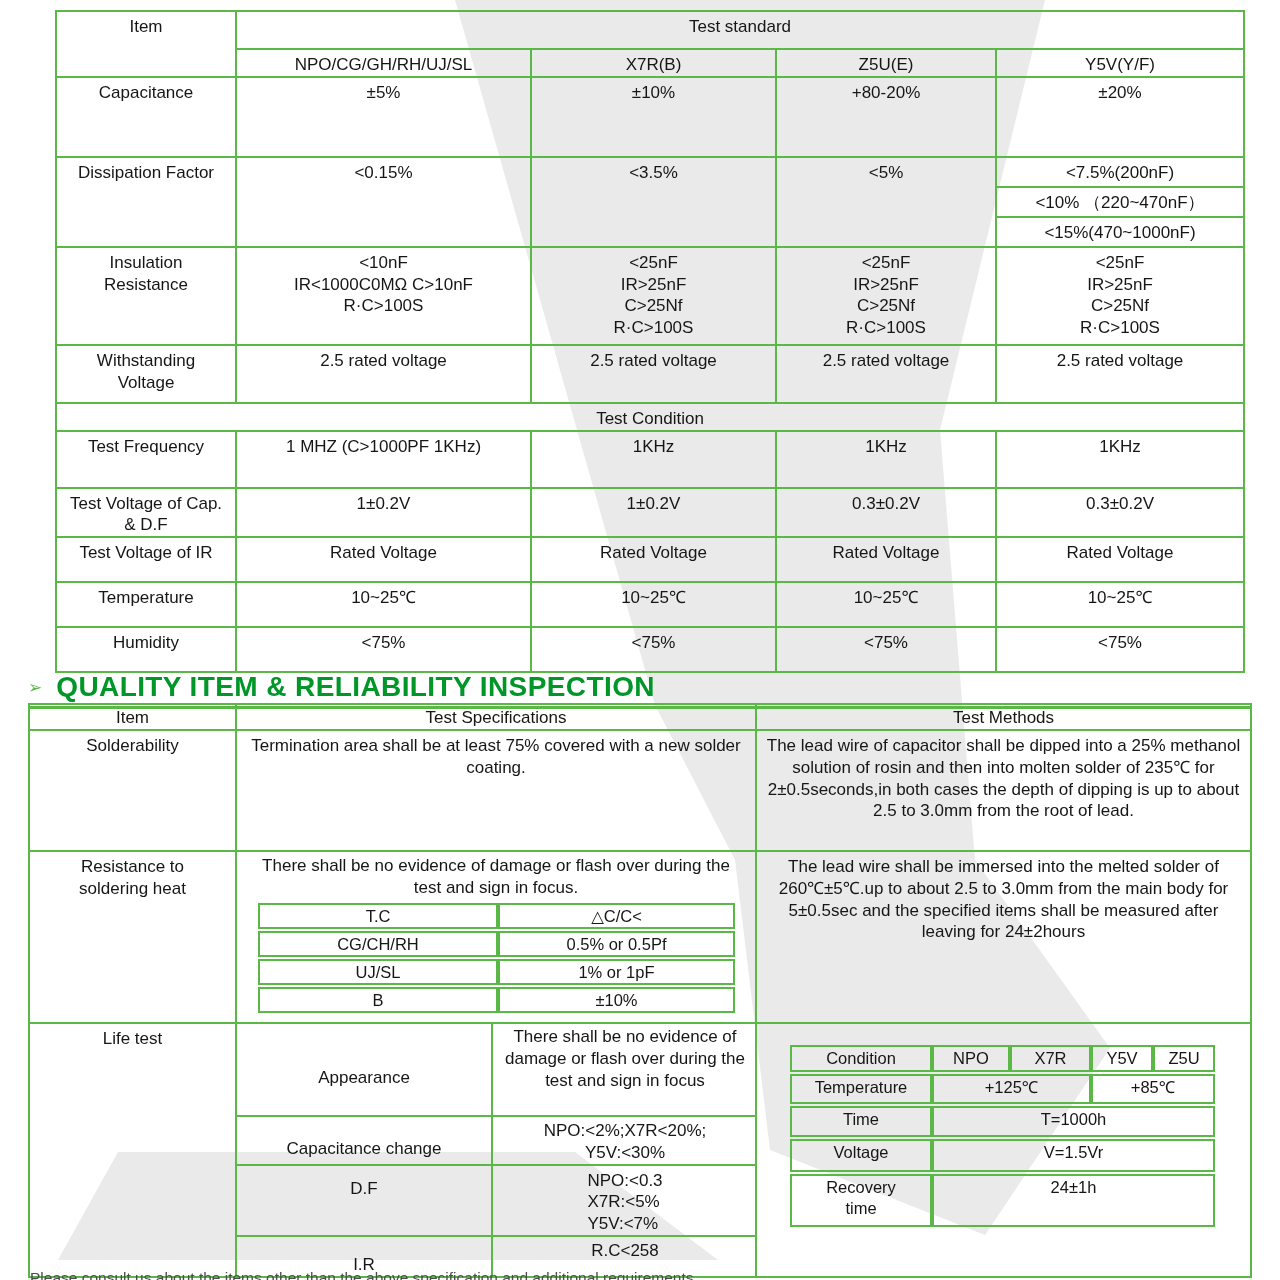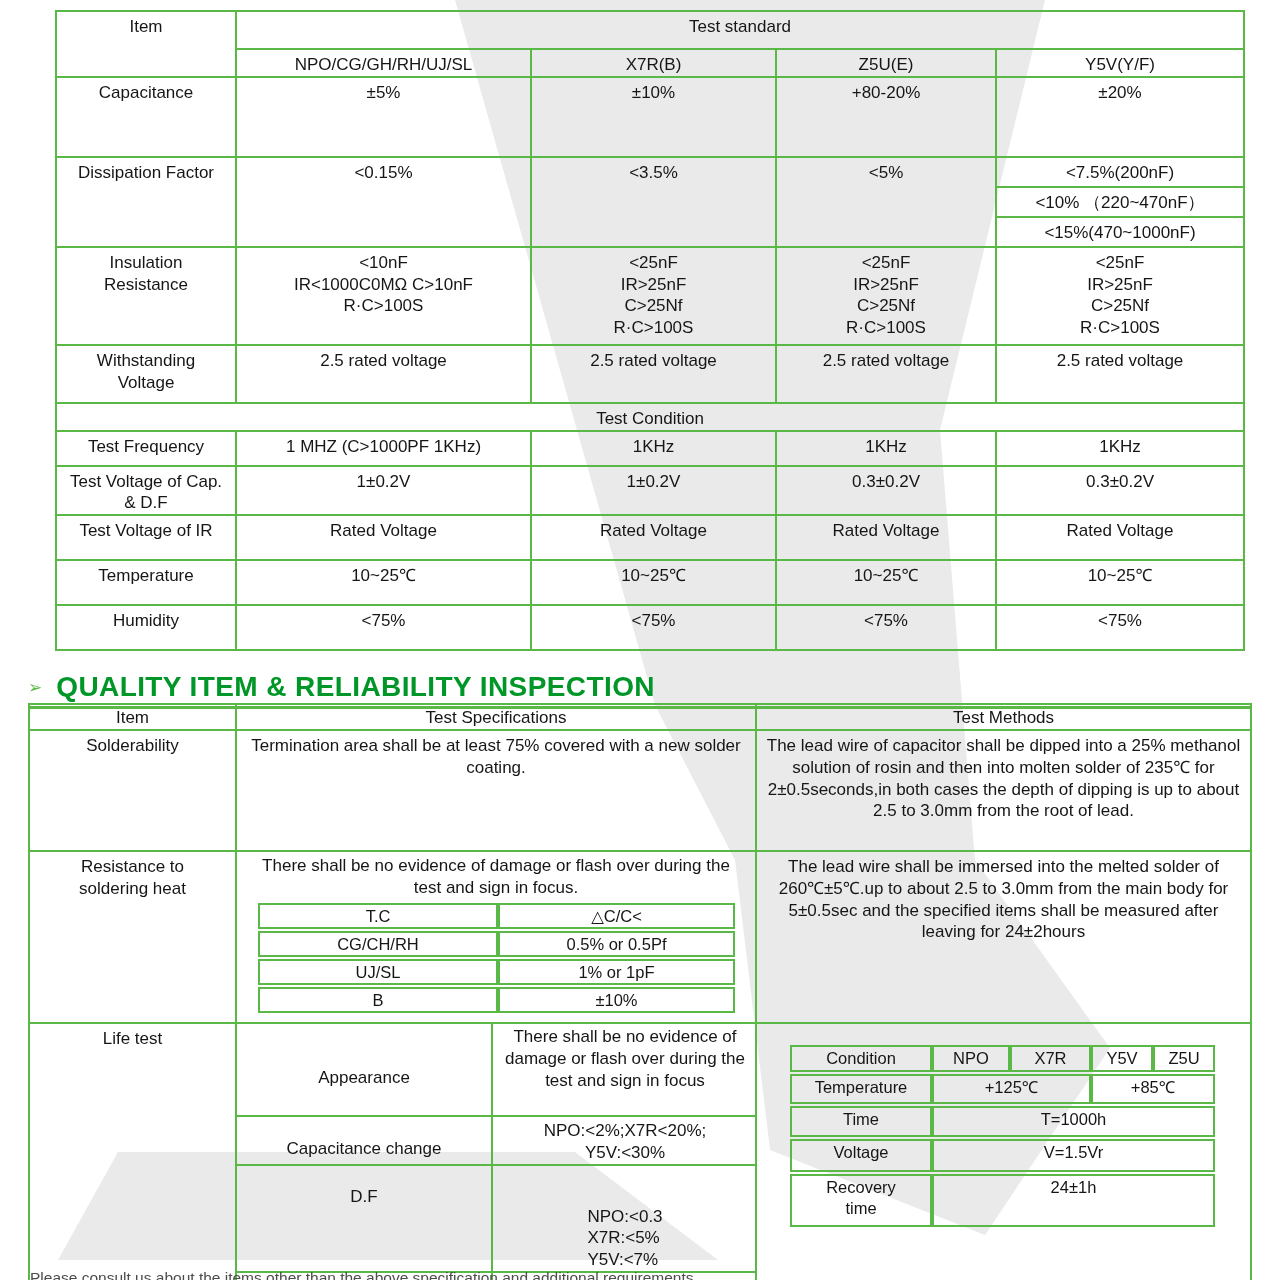--- a/index.html
+++ b/index.html
@@ -46,21 +46,21 @@
   table.inner td{border:0;background:transparent;}
   table.inner td.v{border-left:2px solid var(--g);}
   table.inner tr+tr td{border-top:2px solid var(--g);}
   table.inner td.lab{vertical-align:middle;padding-top:17px;}
   
   table.gap{border-collapse:separate;border-spacing:0 2px;table-layout:fixed;background:transparent;}
   table.gap td{border:2px solid var(--g);font-size:16.5px;padding:1px 2px 0 2px;vertical-align:top;text-align:center;background:transparent;}
   .tc-tbl{width:477px;margin:2px 0 0 21px;}
   .cond-tbl{width:425px;margin:19px 0 0 33px;}
   .cond-tbl td{height:22px;}
-  .leftblock{display:inline-block;text-align:left;margin-top:36px;}
+  .leftblock{display:inline-block;text-align:left;}
   .methodcell{padding:4px 8px 0 8px !important;}
   .footnote{
     position:absolute;left:30px;top:1269px;width:1220px;z-index:2;overflow:hidden;
     font-size:15.5px;color:#4c4c4c;white-space:nowrap;
   }
 </style>
 </head>
 <body>
 
 <div class="page">
@@ -133,21 +133,21 @@
       <td class="pre">Withstanding
 Voltage</td>
       <td>2.5 rated voltage</td>
       <td>2.5 rated voltage</td>
       <td>2.5 rated voltage</td>
       <td>2.5 rated voltage</td>
     </tr>
     <tr style="height:22px">
       <td colspan="5">Test Condition</td>
     </tr>
-    <tr style="height:35px">
+    <tr style="height:57px">
       <td>Test Frequency</td>
       <td>1 MHZ (C&gt;1000PF 1KHz)</td>
       <td>1KHz</td>
       <td>1KHz</td>
       <td>1KHz</td>
     </tr>
     <tr style="height:47px">
       <td class="pre">Test Voltage of Cap.
 &amp; D.F</td>
       <td>1±0.2V</td>
@@ -245,21 +245,21 @@
                 <tr style="height:92px">
             <td class="lab">Appearance</td>
             <td class="v" style="padding:2px 8px 0 8px">There shall be no evidence of damage or flash over during the test and sign in focus</td>
           </tr>
           <tr style="height:46px">
             <td class="lab">Capacitance change</td>
             <td class="v pre" style="padding-top:3px">NPO:&lt;2%;X7R&lt;20%;
 Y5V:&lt;30%</td>
           </tr>
           <tr style="height:68px">
-            <td style="vertical-align:top;padding-top:20px">D.F</td>
+            <td style="vertical-align:top;padding-top:12px">D.F</td>
             <td class="v" style="padding-top:4px"><span class="leftblock pre">NPO:&lt;0.3
 X7R:&lt;5%
 Y5V:&lt;7%</span></td>
           </tr>
           <tr style="height:26px">
             <td class="lab">I.R</td>
             <td class="v" style="padding-top:3px">R.C&lt;258</td>
           </tr>
         </tbody>
             </table>

